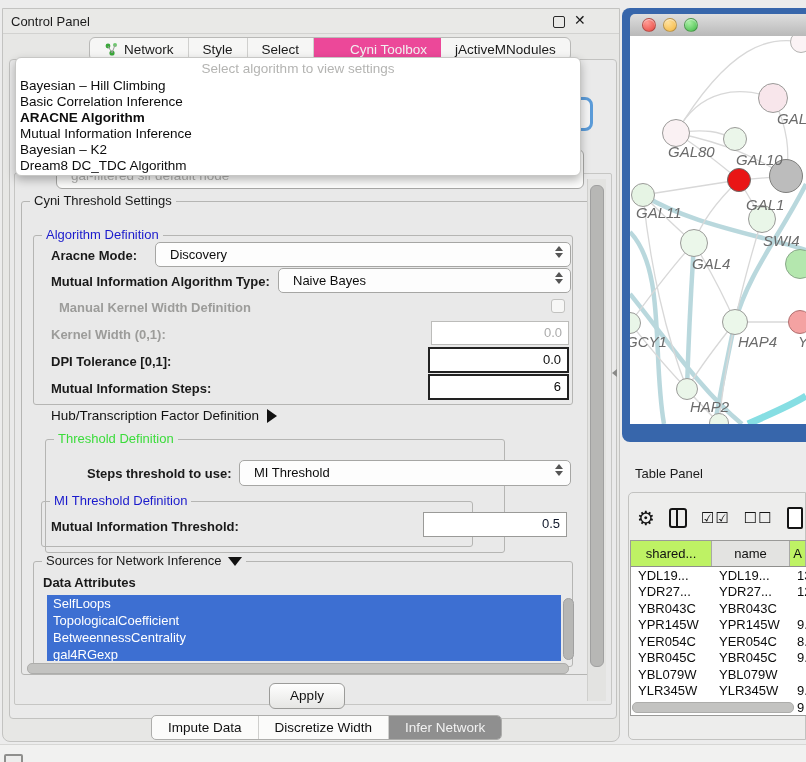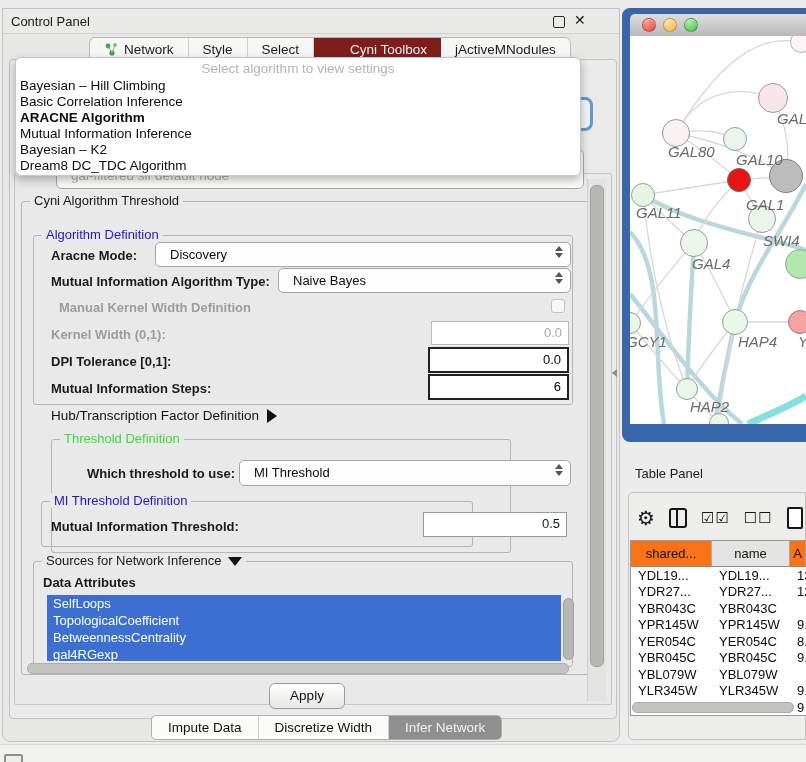--- a/index.html
+++ b/index.html
@@ -11,21 +11,21 @@
   .cp-titlebar{left:0;top:0;width:100%;height:24px;background:#e9e9e7;border-bottom:1px solid #d2d2d0;}
   .cp-title{left:8px;top:5px;font-size:13px;color:#1b1b1b;}
   .float-box{left:550px;top:7px;width:10px;height:10px;border:1.6px solid #2a2a2a;border-radius:2px;}
   .close-x{left:571px;top:3px;font-size:14px;font-weight:bold;color:#1a1a1a;}
   .inner-panel{left:6px;top:50px;width:606px;height:658px;background:#eaeaea;border:1px solid #c2c2c0;border-radius:4px;}
   .nested-panel{left:11px;top:164px;width:596px;height:530px;background:#e9e9e9;border:1px solid #c6c6c4;border-radius:2px;}
   
   .tabstrip{left:86px;top:28px;height:22px;border:1px solid #b9b9b7;border-radius:6px;background:#f6f6f5;display:flex;overflow:hidden;}
   .tab{display:flex;align-items:center;padding:0 14px;font-size:13.5px;color:#1a1a1a;border-right:1px solid #d0d0ce;cursor:default;}
   .tab:last-child{border-right:none;}
-  .tab.sel{background:#7f1d1d;color:#f1f1f1;border-right:none;padding-left:36px;}
+  .tab.sel{background:#ec4899;color:#f1f1f1;border-right:none;padding-left:36px;}
   .tab .ticon{margin-right:6px;display:inline-flex;}
   
   .popup{left:12px;top:48px;width:564px;height:117px;background:#ffffff;border:1px solid #c7c7c5;border-radius:6px;box-shadow:0 4px 10px rgba(0,0,0,0.28);z-index:30;}
   .popup-placeholder{left:0;top:3px;width:100%;text-align:center;font-size:13.5px;color:#b4b4b2;}
   .popup-item{left:4px;font-size:13.5px;color:#0c0c0c;line-height:16px;width:550px;}
   .popup-item.bold{font-weight:bold;}
   .focus-frag{left:296px;top:88px;width:288px;height:28px;border:3px solid #5b9bd8;border-radius:8px;background:#f4f4f4;z-index:5;}
   .bg-combo{left:53px;top:140px;width:526px;height:38px;border:1.5px solid #a8a8a6;border-radius:6px;background:#fcfcfb;z-index:4;}
   .bg-combo-text{left:14px;top:18px;font-size:13.5px;color:#b1b1af;}
   
@@ -68,21 +68,21 @@
   .tp-panel{left:628px;top:492px;width:178px;height:248px;background:#ededec;border:1px solid #c2c2c0;border-radius:5px 0 0 5px;box-sizing:border-box;}
   .tp-toolbar{left:8px;top:8px;width:168px;height:34px;display:flex;align-items:center;gap:14px;}
   .gear{font-size:20px;color:#141414;line-height:20px;}
   .split-icon{width:18px;height:20px;border:2.5px solid #141414;border-radius:3px;position:relative;box-sizing:border-box;}
   .split-icon::after{content:"";position:absolute;left:5px;top:0;width:2.5px;height:100%;background:#141414;}
   .cbpair{font-size:15px;color:#141414;letter-spacing:1px;}
   .page-icon{width:16px;height:22px;border:2.5px solid #141414;border-radius:2px;box-sizing:border-box;background:#fff;}
   .ttable{left:630px;top:540px;width:176px;height:176px;border:1px solid #9a9a98;border-right:none;background:#ffffff;box-sizing:border-box;overflow:hidden;}
   .thead{display:flex;height:25px;border-bottom:1px solid #8f8f8d;}
   .hcell{box-sizing:border-box;border-right:1px solid #a9a9a7;font-size:13px;color:#111;display:flex;align-items:center;justify-content:center;}
-  .hcell.blue{background:#f97316;text-align:center;}
+  .hcell.blue{background:#bef264;text-align:center;}
   .hcell.gray{background:#e3e3e1;}
   .trow{display:flex;height:16.5px;align-items:center;}
   .tcell{box-sizing:border-box;font-size:13px;color:#0c0c0c;padding-left:7px;white-space:nowrap;overflow:hidden;}
   .c0{width:81px;}
   .c1{width:78px;}
   .c2{flex:1;}
   .tp-hscroll{left:632px;top:702px;width:168px;height:10px;}
   .bottom-strip{left:0;top:744px;width:806px;height:18px;background:#f1f1f0;border-top:1px solid #d7d7d5;}
   .mini-box{left:4px;top:754px;width:15px;height:12px;border:2px solid #8f8f8d;border-radius:2px;background:#ededec;}
   .collapse-arrow{left:612px;top:369px;width:0;height:0;border-top:4px solid transparent;border-bottom:4px solid transparent;border-right:5px solid #8a8a88;}
@@ -139,21 +139,21 @@
       <div class="abs popup-placeholder">Select algorithm to view settings</div>
       <div class="abs popup-item" style="top:20px;">Bayesian – Hill Climbing</div>
       <div class="abs popup-item" style="top:36px;">Basic Correlation Inference</div>
       <div class="abs popup-item bold" style="top:52px;">ARACNE Algorithm</div>
       <div class="abs popup-item" style="top:68px;">Mutual Information Inference</div>
       <div class="abs popup-item" style="top:84px;">Bayesian – K2</div>
       <div class="abs popup-item" style="top:100px;">Dream8 DC_TDC Algorithm</div>
     </div>
 
     <div class="abs gbox" style="left:18px;top:192px;width:580px;height:474px;">
-      <span class="legend plain">Cyni Algorithm Threshold</span>
+      <span class="legend plain">Cyni Threshold Settings</span>
     </div>
 
     <div class="abs gbox" style="left:30px;top:226px;width:540px;height:170px;">
       <span class="legend blue">Algorithm Definition</span>
     </div>
 
     <div class="abs flabel" style="left:48px;top:239px;">Aracne Mode:</div>
     <div class="abs combo" style="left:152px;top:233px;width:416px;height:25px;">
       <span class="combo-text">Discovery</span>
       <span class="spinner">
@@ -180,25 +180,25 @@
     <div class="abs flabel" style="left:48px;top:345px;">DPI Tolerance [0,1]:</div>
     <div class="abs tfield strong" style="left:425px;top:338px;width:141px;height:26px;">0.0</div>
 
     <div class="abs flabel" style="left:48px;top:372px;">Mutual Information Steps:</div>
     <div class="abs tfield strong" style="left:425px;top:365px;width:141px;height:26px;">6</div>
 
     <div class="abs" style="left:48px;top:399px;font-size:13.5px;color:#111;">
       <span>Hub/Transcription Factor Definition</span><span class="tri-right"></span>
     </div>
 
-    <div class="abs gbox" style="left:48px;top:430px;width:460px;height:114px;padding-left:16px;">
+    <div class="abs gbox" style="left:42px;top:430px;width:460px;height:114px;padding-left:16px;">
       <span class="legend green">Threshold Definition</span>
     </div>
 
-    <div class="abs flabel" style="left:84px;top:457px;">Which threshold to use:</div>
+    <div class="abs flabel" style="left:84px;top:457px;">Steps threshold to use:</div>
     <div class="abs combo" style="left:236px;top:451px;width:332px;height:26px;">
       <span class="combo-text">MI Threshold</span>
       <span class="spinner">
           <span class="tri-up"></span>
           <span class="tri-dn"></span>
         </span>
     </div>
 
     <div class="abs gbox" style="left:38px;top:492px;width:432px;height:46px;">
       <span class="legend blue">MI Threshold Definition</span>

